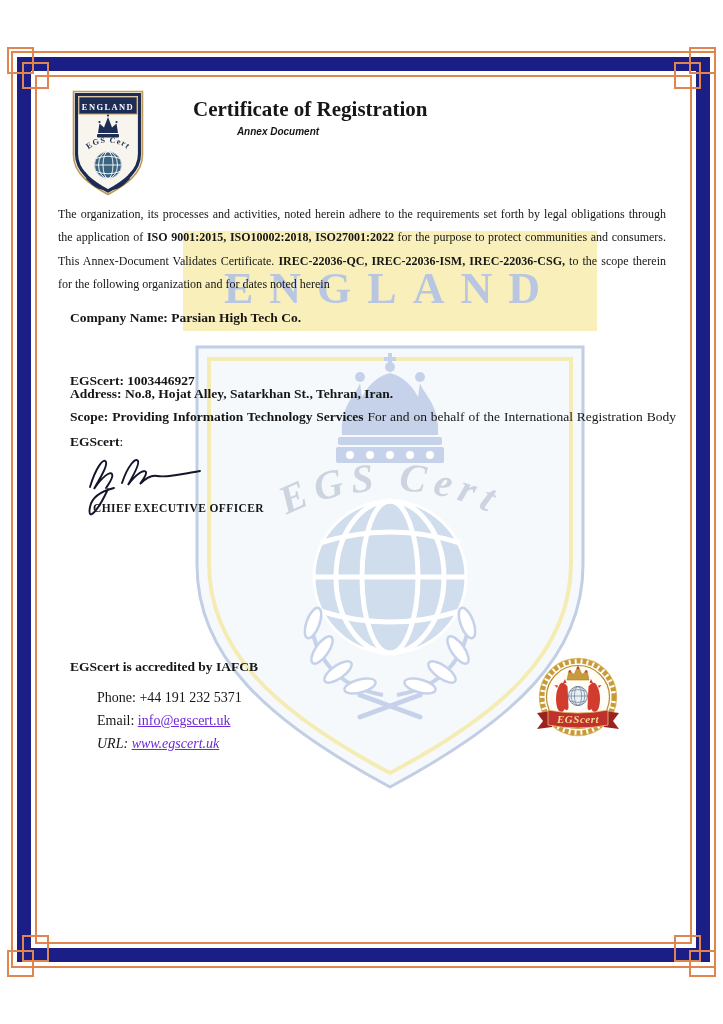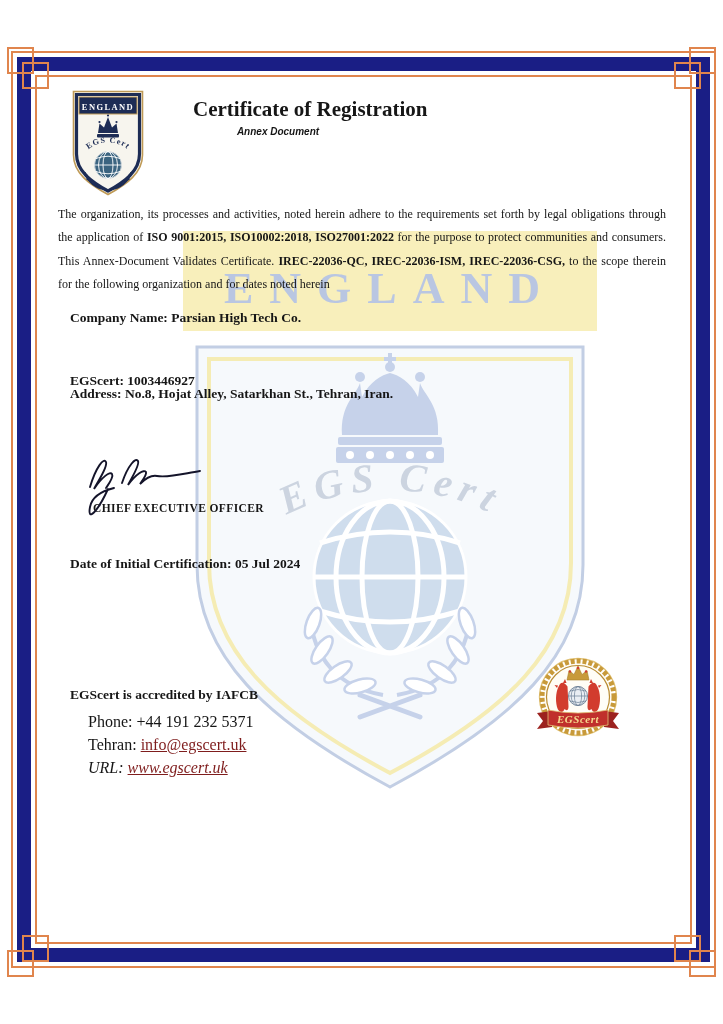--- a/index.html
+++ b/index.html
@@ -18,22 +18,22 @@
   .subtitle{left:193px;top:126px;width:170px;text-align:center;
             font-family:"Liberation Sans",sans-serif;font-style:italic;font-weight:bold;
             font-size:10px;z-index:4;}
   .intro{left:58px;top:203px;width:608px;font-size:12px;line-height:23.4px;
          text-align:justify;z-index:4;}
   .b{font-weight:bold;}
   .row{left:70px;font-size:13.5px;font-weight:bold;z-index:4;}
   .scope{width:606px;line-height:25px;text-align:justify;}
   .scope .reg{font-weight:normal;}
   .ceo{left:93px;top:502px;font-size:11.5px;font-weight:bold;letter-spacing:.4px;z-index:4;}
-  .contact{left:88px;font-size:16px;z-index:4;margin-top:23px;}
-  .contact a{color:#7f1d1d;text-decoration:underline;cursor:pointer;}
+  .contact{left:97px;font-size:14px;z-index:4;}
+  .contact a{color:#6d28d9;text-decoration:underline;cursor:pointer;}
   .gap{margin-left:.25em;}
   svg{display:block;}
   .nozoom{pointer-events:none;}
 </style>
 </head>
 <body>
 
 <div class="page">
 
   <svg class="abs nozoom" style="left:175px;top:225px;z-index:0;" width="430" height="580" viewBox="0 0 430 580">
@@ -144,41 +144,39 @@
 
   <div class="abs row" style="top:310px;">
     <span>Company Name:</span><span class="gap">Parsian High Tech Co.</span>
   </div>
   <div class="abs row" style="top:354px;margin-top:32px;">
     <span>Address:</span><span class="gap">No.8, Hojat Alley, Satarkhan St., Tehran, Iran.</span>
   </div>
   <div class="abs row" style="top:373px;">
     <span>EGScert:</span><span class="gap">1003446927</span>
   </div>
+  <div class="abs row scope" style="top:404px;"><span>Scope: Providing Information Technology Services</span><span class="reg"> For and on behalf of the International Registration Body </span><span>EGScert</span><span class="reg">:</span></div>
 
   <svg class="abs nozoom" style="left:82px;top:449px;z-index:5;" width="125" height="85" viewBox="0 0 125 85">
     <g fill="none" stroke="#14142a" stroke-width="1.9" stroke-linecap="round">
       <path d="M8,38 C14,18 22,8 24,13 C26,18 16,32 12,40 C20,28 28,22 30,25 C32,28 26,36 24,39"></path>
       <path d="M40,34 C46,16 54,8 56,12 C58,16 50,28 46,36 C54,25 62,20 64,23 C65,26 60,32 58,35 C64,29 70,26 75,27 C86,29 100,25 118,22"></path>
       <path d="M26,40 C16,62 5,74 8,58 C10,47 20,42 32,39"></path>
     </g>
   </svg>
   <div class="abs ceo">CHIEF EXECUTIVE OFFICER</div>
 
-  <div class="abs row" style="top:556px;">
-    <span>Date of Initial Certification:</span><span class="gap">05 Jul 2024</span>
-  </div>
-
-  <div class="abs row" style="top:687px;">EGScert is accredited by IAFCB</div>
+
+  <div class="abs row" style="top:659px;">EGScert is accredited by IAFCB</div>
 
   <div class="abs contact" style="top:690px;">
     <span>Phone:</span><span class="gap">+44 191 232 5371</span>
   </div>
   <div class="abs contact" style="top:713px;">
-    <span>Tehran:</span><a class="gap">info@egscert.uk</a>
+    <span>Email:</span><a class="gap">info@egscert.uk</a>
   </div>
   <div class="abs contact" style="top:736px;font-style:italic;">
     <span>URL:</span><a class="gap">www.egscert.uk</a>
   </div>
 
   <svg class="abs" style="left:532px;top:657px;z-index:5;" width="92" height="86" viewBox="0 0 92 86">
     <circle cx="46" cy="40" r="38.5" fill="none" stroke="#e2c479" stroke-width="1.4"></circle>
     <circle cx="46" cy="40" r="36" fill="#fffdf6" stroke="#c89a3a" stroke-width="5" stroke-dasharray="4 2"></circle>
     <circle cx="46" cy="40" r="31.5" fill="none" stroke="#b98c33" stroke-width="1.2"></circle>
     <g>

